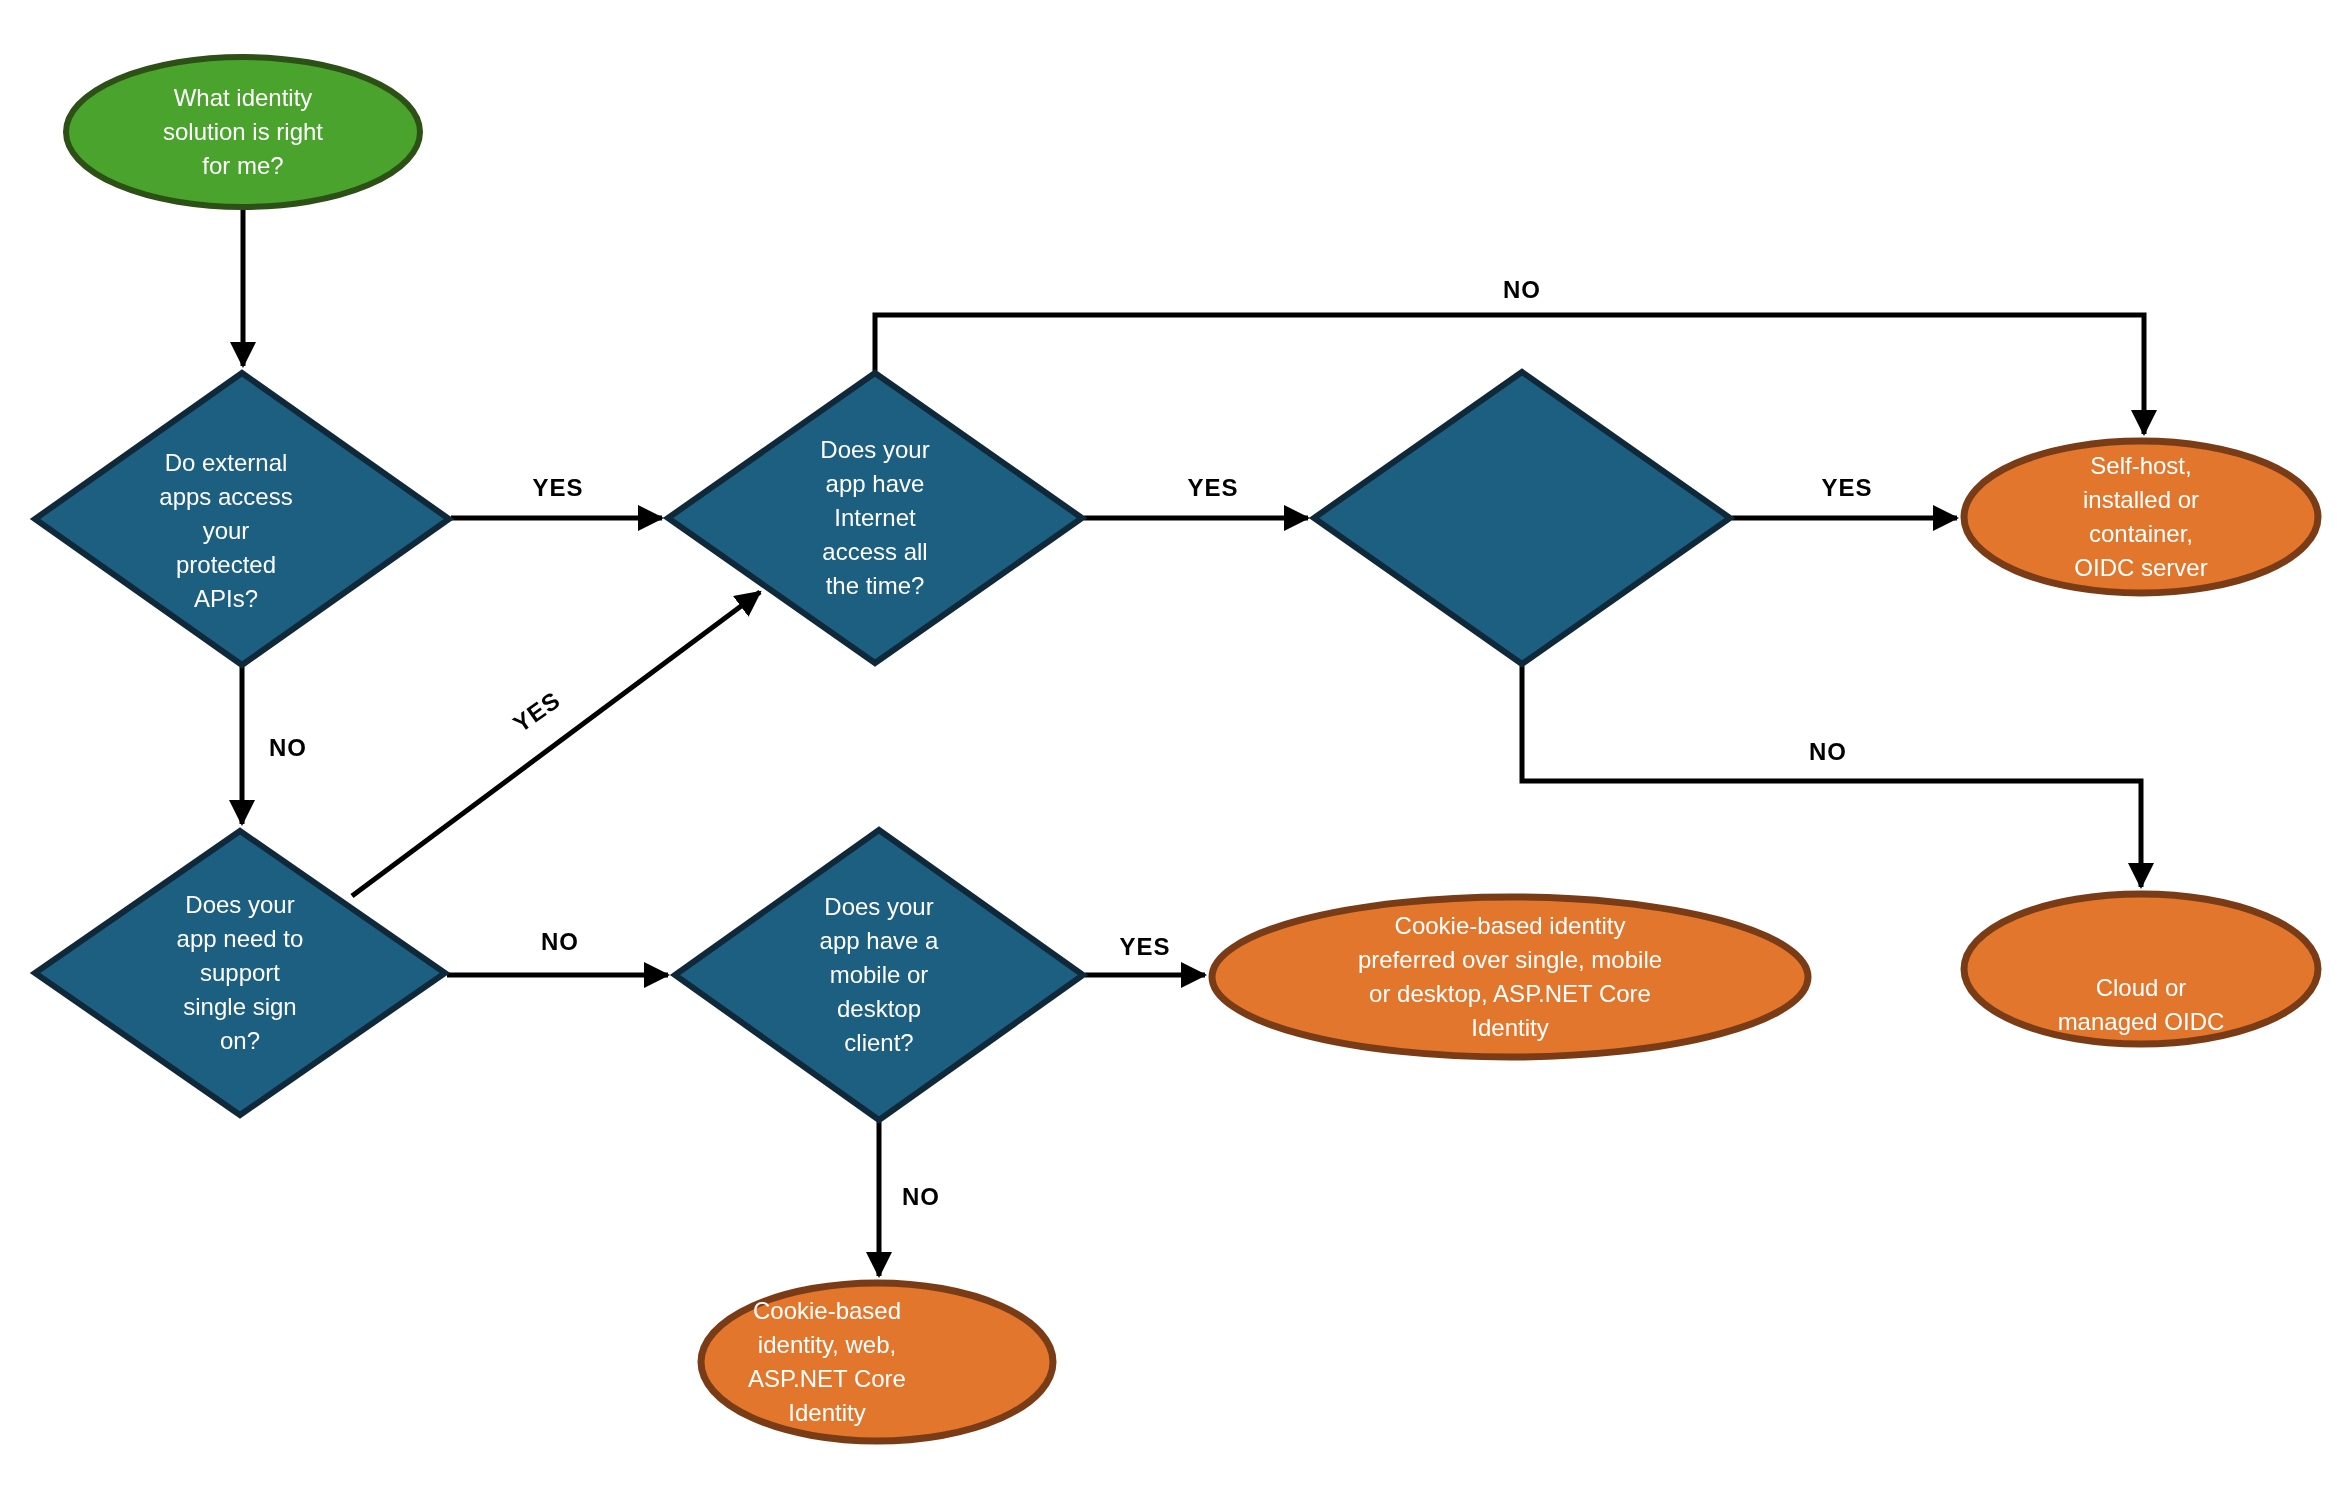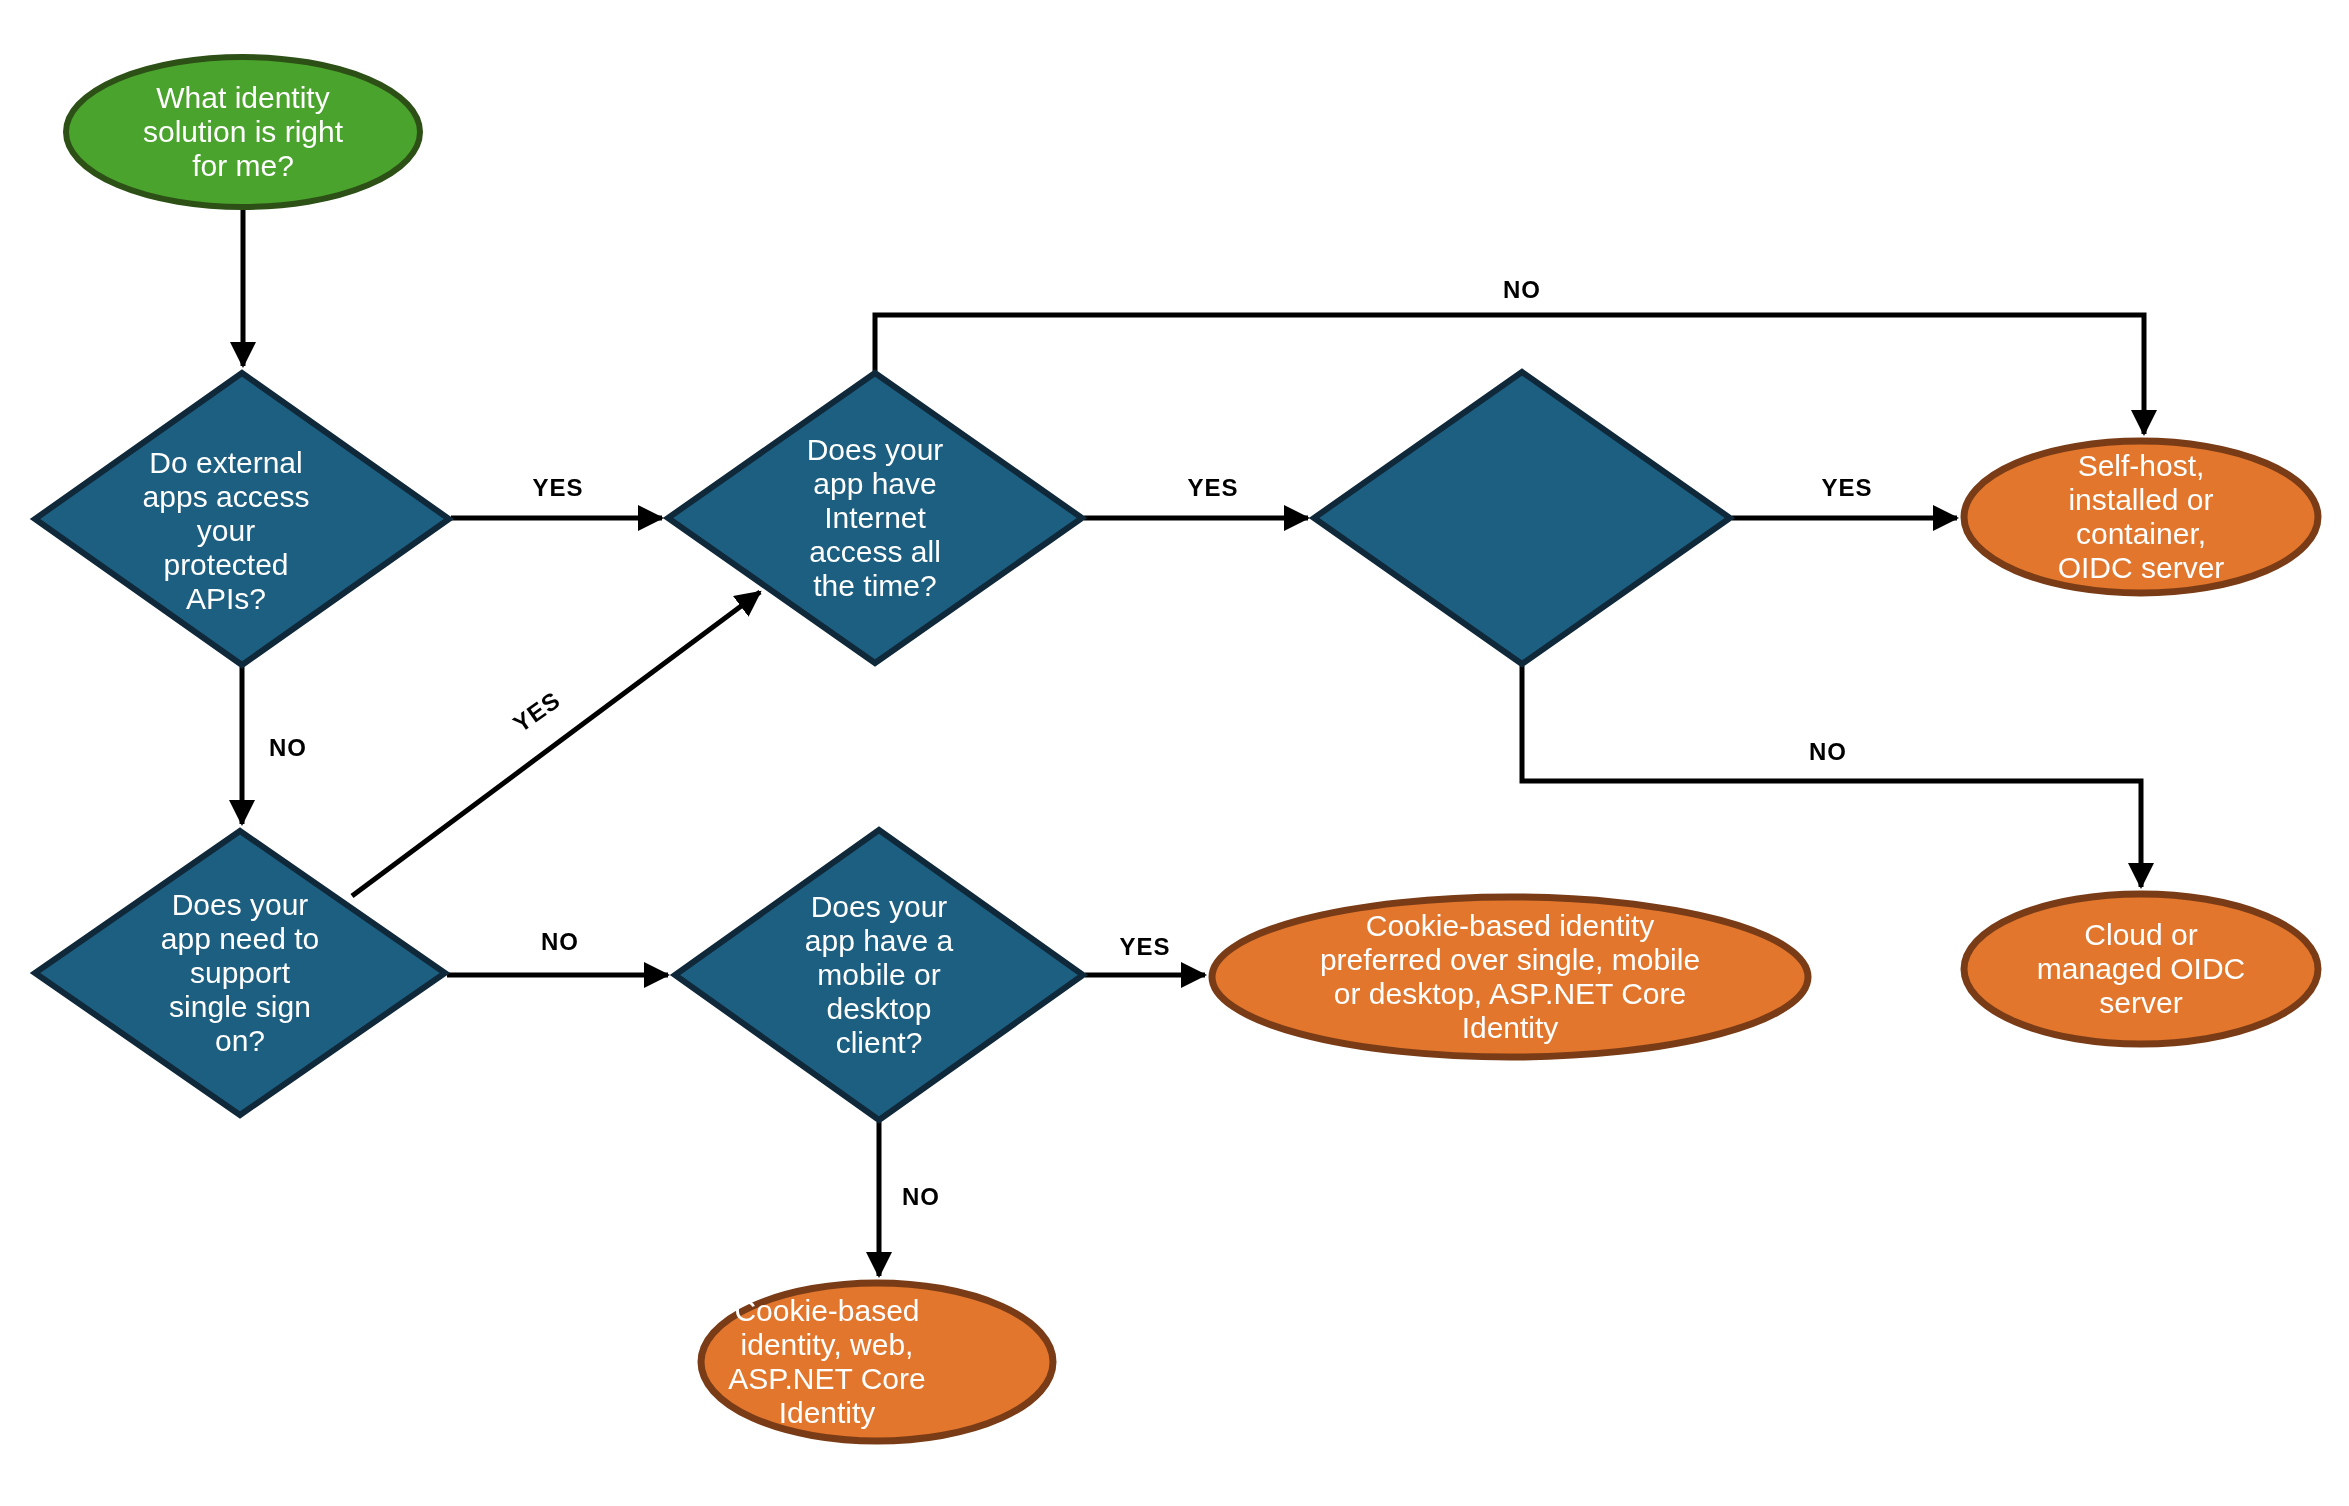--- a/index.html
+++ b/index.html
@@ -42,21 +42,21 @@
     stroke-width: 5;
   }
   .arrowhead {
     fill: var(--connector, #000000);
     stroke: none;
   }
   .node-label {
     position: absolute;
     transform: translate(-50%, -50%);
     color: var(--node_text, #ffffff);
-    font-size: 30px;
+    font-size: 24px;
     line-height: 34px;
     text-align: center;
     white-space: pre-line;
     width: max-content;
   }
   .edge-label {
     position: absolute;
     transform: translate(-50%, -50%);
     color: var(--edge_label_text, #000000);
     font-size: 24px;
@@ -130,21 +130,21 @@
 on?</div>
   <div class="node-label" style="left:879px; top:975px;">Does your
 app have a
 mobile or
 desktop
 client?</div>
   <div class="node-label" style="left:1510px; top:977px;">Cookie-based identity
 preferred over single, mobile
 or desktop, ASP.NET Core
 Identity</div>
-  <div class="node-label" style="left:2141px; top:969px;">Cloud or
+  <div class="node-label" style="left:2141px; top:1022px;">Cloud or
 managed OIDC
 server</div>
   <div class="node-label" style="left:827px; top:1362px;">Cookie-based
 identity, web,
 ASP.NET Core
 Identity</div>
 
   <div class="edge-label" style="left:558px; top:488px;">YES</div>
   <div class="edge-label" style="left:288px; top:748px;">NO</div>
   <div class="edge-label" style="left:1213px; top:488px;">YES</div>

